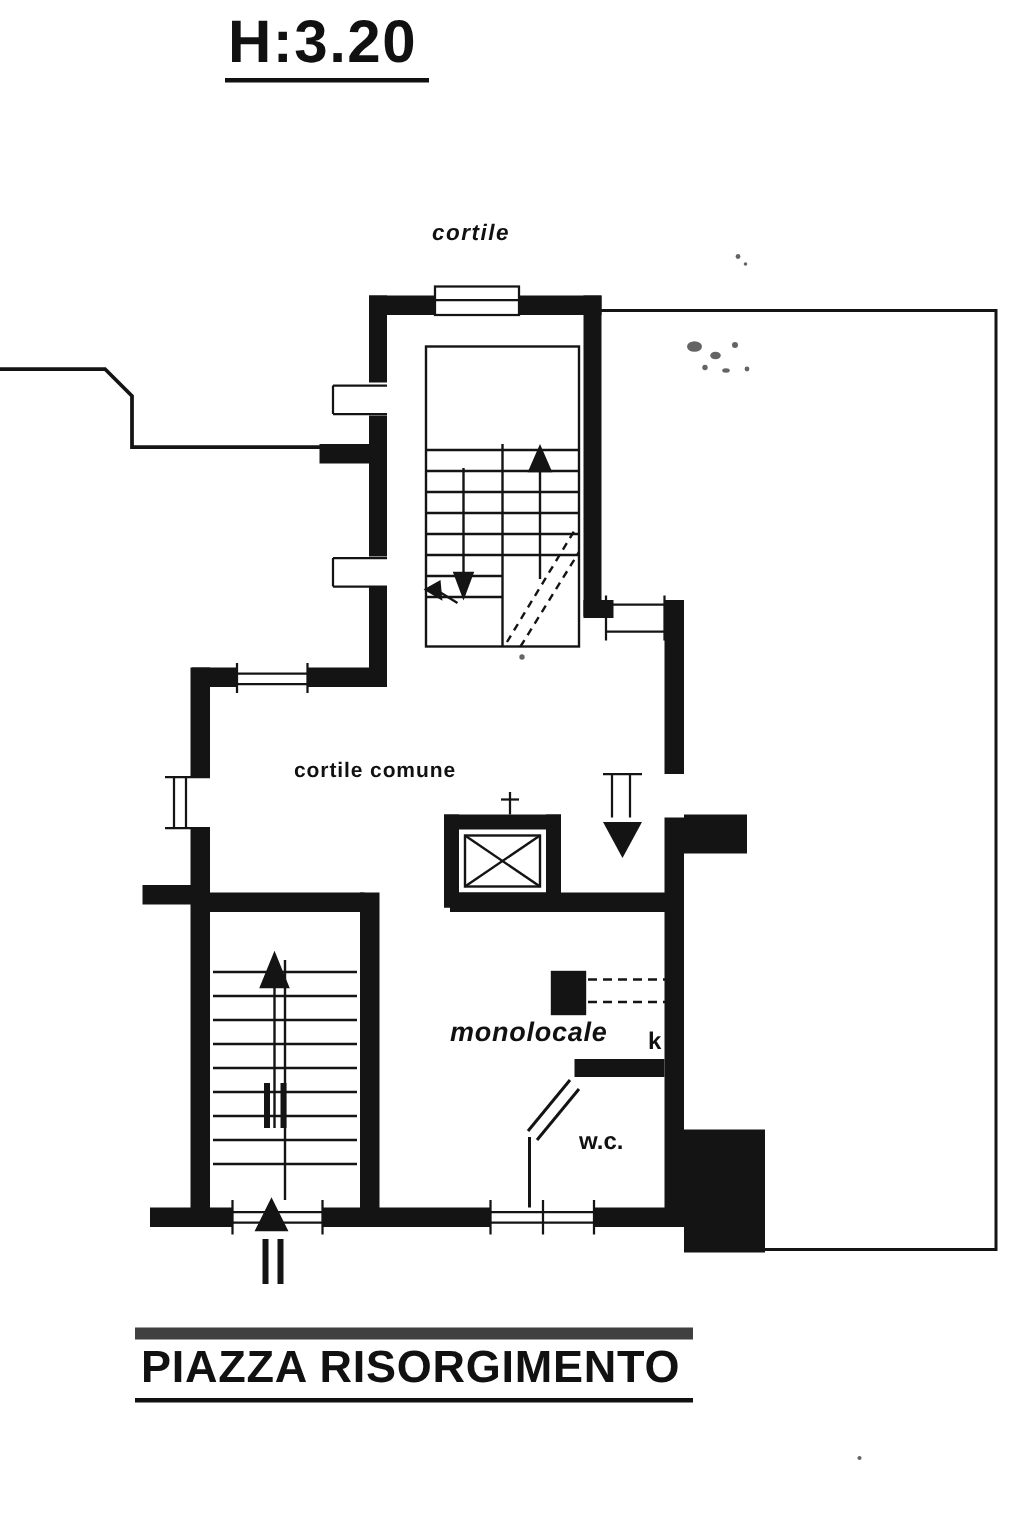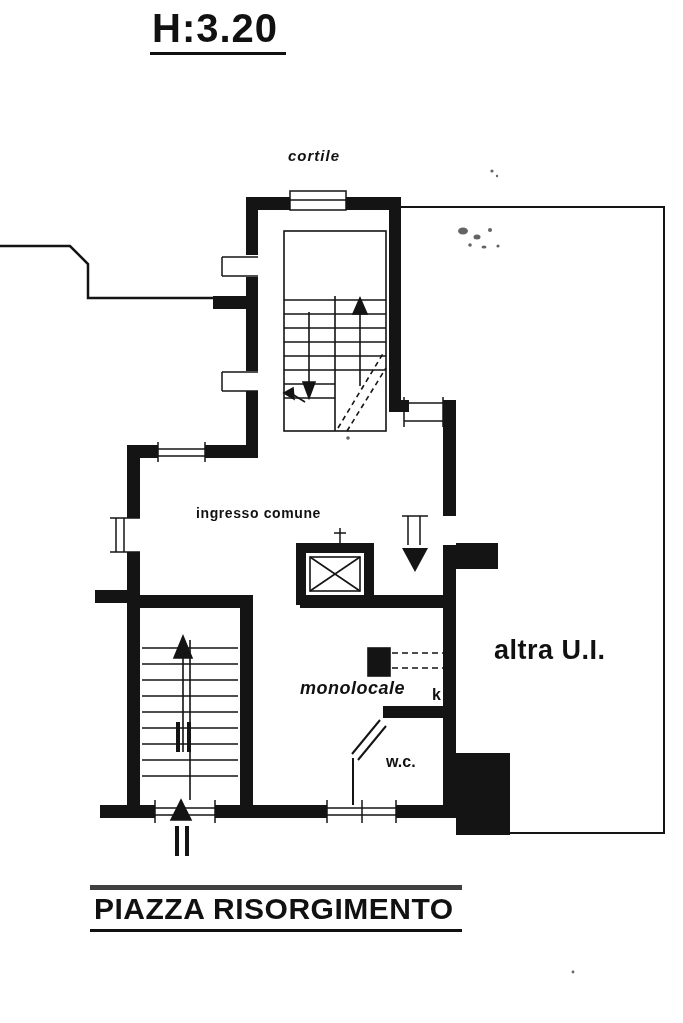--- a/index.html
+++ b/index.html
@@ -15,21 +15,21 @@
     border-bottom:3px solid #111; padding:0 8px 1px 2px;
   }
   .cortile-label   { left:288px; top:147px; font-size:15px; letter-spacing:1px;font-style:italic; }
   .ingresso-label  { left:196px; top:505px; font-size:14px; letter-spacing:0.6px; }
   .monolocale-label{ left:300px; top:678px; font-size:18px; font-style:italic; letter-spacing:0.5px; }
   .k-label         { left:432px; top:686px; font-size:16px; }
   .wc-label        { left:386px; top:753px; font-size:16px; }
   .altra-ui-label  { left:494px; top:635px; font-size:27px; letter-spacing:0.5px; }
   .street-label {
     left:90px; top:885px; font-size:30px; letter-spacing:0.5px;
-    border-top:5px solid #404040; border-bottom:3px solid #111;
+    border-top:8px solid #404040; border-bottom:3px solid #111;
     padding:2px 8px 3px 4px;
   }
 </style>
 </head>
 <body>
 
 <div class="page">
 
   <svg viewBox="0 0 683 1023" width="683" height="1023">
 
@@ -208,25 +208,24 @@
       <ellipse cx="484" cy="247" rx="2.5" ry="1.5"></ellipse>
       <circle cx="348" cy="438" r="1.8"></circle>
       <circle cx="573" cy="972" r="1.4"></circle>
     </g>
   </svg>
 
   <div class="label height-label">H:3.20</div>
 
   <div class="label cortile-label">cortile</div>
 
-  <div class="label ingresso-label">ingresso comune</div>
+  <div class="label ingresso-label">cortile comune</div>
 
   <div class="label monolocale-label">monolocale</div>
 
   <div class="label k-label">k</div>
 
   <div class="label wc-label">w.c.</div>
 
-  <div class="label altra-ui-label">altra U.I.</div>
 
   <div class="label street-label">PIAZZA RISORGIMENTO</div>
 
 </div>
 
 </body></html>

